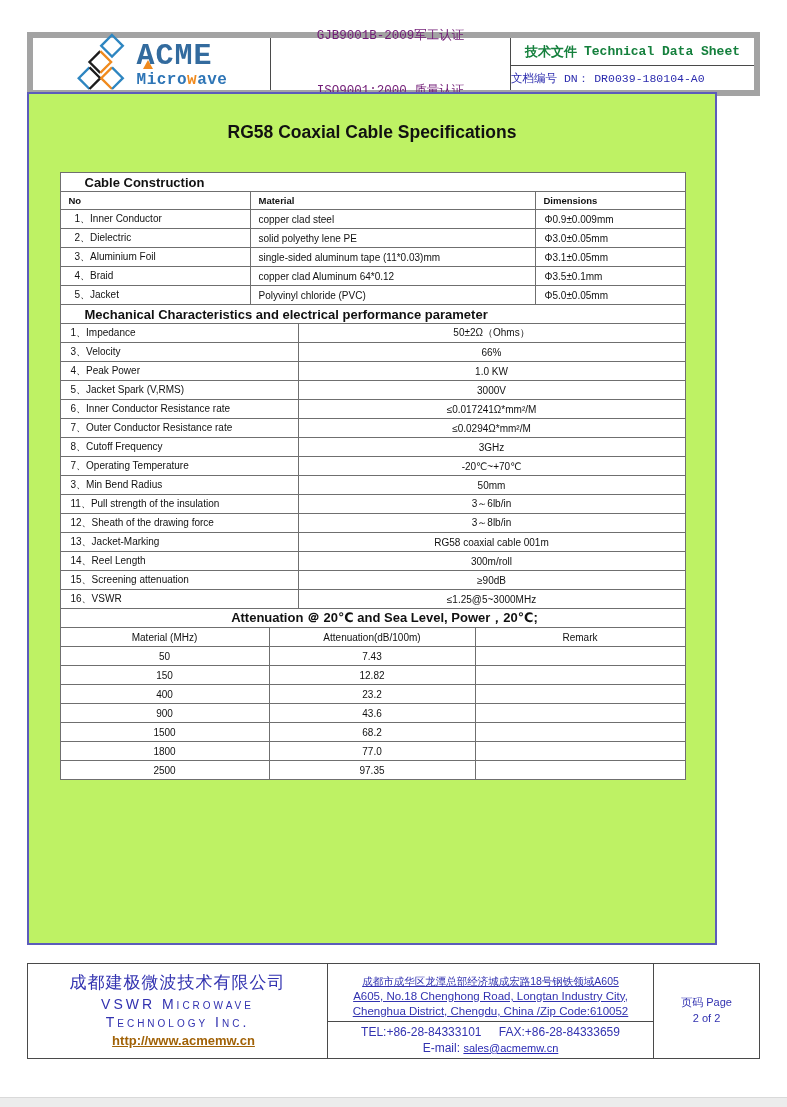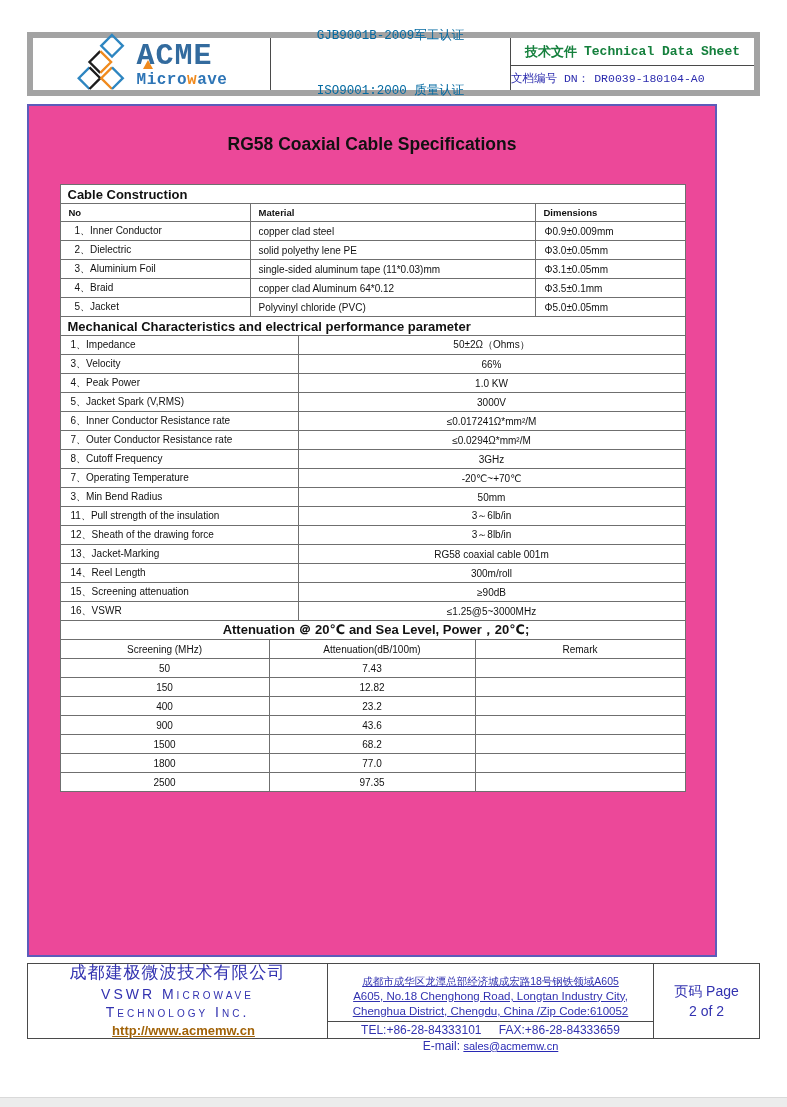--- a/index.html
+++ b/index.html
@@ -18,71 +18,71 @@
     display:flex; align-items:center; justify-content:center; gap:7px; }
   .logo-text { display:flex; flex-direction:column; line-height:1; }
   .logo-brand { font-size:30px; font-weight:bold; color:#336b9e; letter-spacing:1px; position:relative; }
   .logo-a-tri { position:absolute; left:6px; bottom:2px; width:0; height:0;
     border-left:5px solid transparent; border-right:5px solid transparent;
     border-bottom:9px solid #f08a1d; }
   .logo-sub { font-size:16px; font-weight:bold; color:#2e75b6; margin-top:1px; letter-spacing:0.5px;}
   .logo-sub .w-orange { color:#f08a1d; }
   .cert-cell { width:240px; border-right:1px solid #4a4a4a;
     display:flex; flex-direction:column; align-items:center; justify-content:center;
-    color:#0369a1; font-size:12.5px; line-height:1.55;gap:36px; }
+    color:#701a75; font-size:12.5px; line-height:1.55;gap:36px; }
   .doc-cell { flex:1; display:flex; flex-direction:column; }
   .doc-top { flex:1.15; border-bottom:1px solid #4a4a4a;
     display:flex; align-items:center; justify-content:center; gap:7px;
     color:#15803d; font-weight:bold; font-size:13px; }
   .doc-bottom { flex:1; display:flex; align-items:center; justify-content:flex-start;
     gap:5px; color:#2c2cae; font-size:11.5px; }
 
   
   .main-box {
-    position:absolute; left:27px; top:104px; width:690px; height:853px;
-    border:2px solid #5c5cba; background:#ec4899;
+    position:absolute; left:27px; top:92px; width:690px; height:853px;
+    border:2px solid #5c5cba; background:#bef264;
   }
   .doc-title { text-align:center; margin-top:28px; font-size:17.5px; font-weight:bold; }
 
   .tables-wrap { width:625px; margin:29px auto 0; }
   table { border-collapse:collapse; width:625px; table-layout:fixed; font-size:10px; color:#111; }
   table + table { margin-top:-1px; }
   td, th { border:1px solid #6f6f6f; background:#fff; overflow:hidden; white-space:nowrap; }
-  .sec-row td { height:23px; font-weight:bold; font-size:13px; padding-left:7px; text-align:left; }
+  .sec-row td { height:23px; font-weight:bold; font-size:13px; padding-left:24px; text-align:left; }
   .t-construction .head-row th { height:18px; font-weight:bold; font-size:9.5px; text-align:left; padding-left:8px; }
   .t-construction td { height:19px; }
   .t-construction .c-no { padding-left:14px; }
   .t-construction .c-mat { padding-left:8px; }
   .t-construction .c-dim { padding-left:9px; }
   .t-mechanical td { height:19px; }
   .t-mechanical .m-label { padding-left:10px; }
   .t-mechanical .m-value { text-align:center; }
   .t-attenuation th { height:19px; font-weight:normal; text-align:center; }
   .t-attenuation td { height:19px; text-align:center; }
 
   
   .footer-box {
-    position:absolute; left:27px; top:963px; width:733px; height:76px;
+    position:absolute; left:27px; top:963px; width:733px; height:96px;
     border:1px solid #4a4a4a; display:flex; color:#3232b0; background:#fff;
   }
   .f-left { width:300px; border-right:1px solid #4a4a4a;
     display:flex; flex-direction:column; align-items:center; justify-content:center; line-height:1.2;}
   .f-company-zh { font-size:17px; letter-spacing:1px; }
   .f-company-en { font-variant:small-caps; letter-spacing:3px; font-size:14px; margin-top:2px; }
   .f-site { font-size:13px; font-weight:bold; text-decoration:underline; margin-top:2px; color:#a16207;margin-left:12px; }
   .f-mid { width:326px; border-right:1px solid #4a4a4a; display:flex; flex-direction:column; }
   .f-addr { border-bottom:1px solid #4a4a4a; padding:3px 2px 2px; text-align:center; line-height:1.3; }
   .f-addr-zh { font-size:10.5px; text-decoration:underline;margin-top:8px; }
   .f-addr-en { font-size:11.5px; text-decoration:underline; }
   .f-contact { flex:1; display:flex; flex-direction:column; justify-content:center;
     text-align:center; font-size:12px; line-height:1.35; }
   .f-telfax span { margin:0 7px; }
   .f-email a, .f-email .mail-link { text-decoration:underline; color:#2828b4; font-size:11px; cursor:pointer; }
   .f-right { flex:1; display:flex; flex-direction:column; align-items:center; justify-content:center;
-    font-size:14px; line-height:1.45; }
+    font-size:11px; line-height:1.45; }
 
   .bottom-strip { position:absolute; left:0; right:0; bottom:0; height:10px;
     background:#ececec; border-top:1px solid #d9d9d9; }
 </style>
 </head>
 <body>
 
 <div class="header-box">
   <div class="logo-cell">
     <span>
@@ -254,21 +254,21 @@
       <colgroup>
           <col style="width:209px">
           <col style="width:206px">
           <col style="width:210px">
         </colgroup>
       <tbody>
         <tr class="sec-row">
           <td colspan="3">Attenuation ＠ 20℃ and Sea Level, Power，20℃;</td>
         </tr>
         <tr>
-          <th>Screening (MHz)</th>
+          <th>Material (MHz)</th>
           <th>Attenuation(dB/100m)</th>
           <th>Remark</th>
         </tr>
       </tbody>
       <tbody>
           <tr>
             <td class="">50</td>
             <td class="">7.43</td>
             <td class=""></td>
           </tr>

